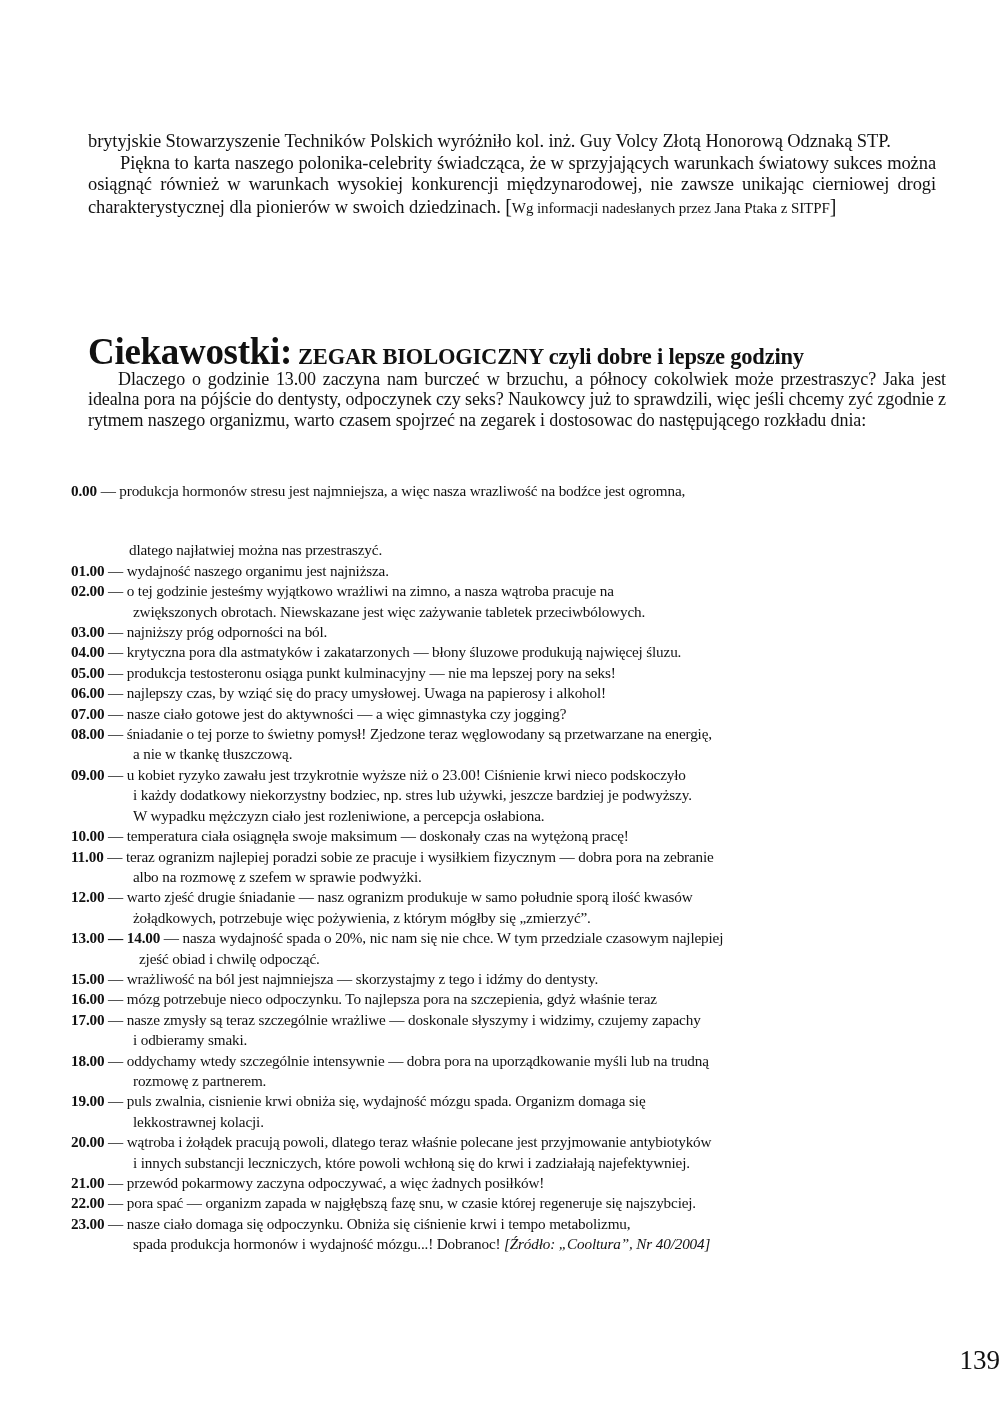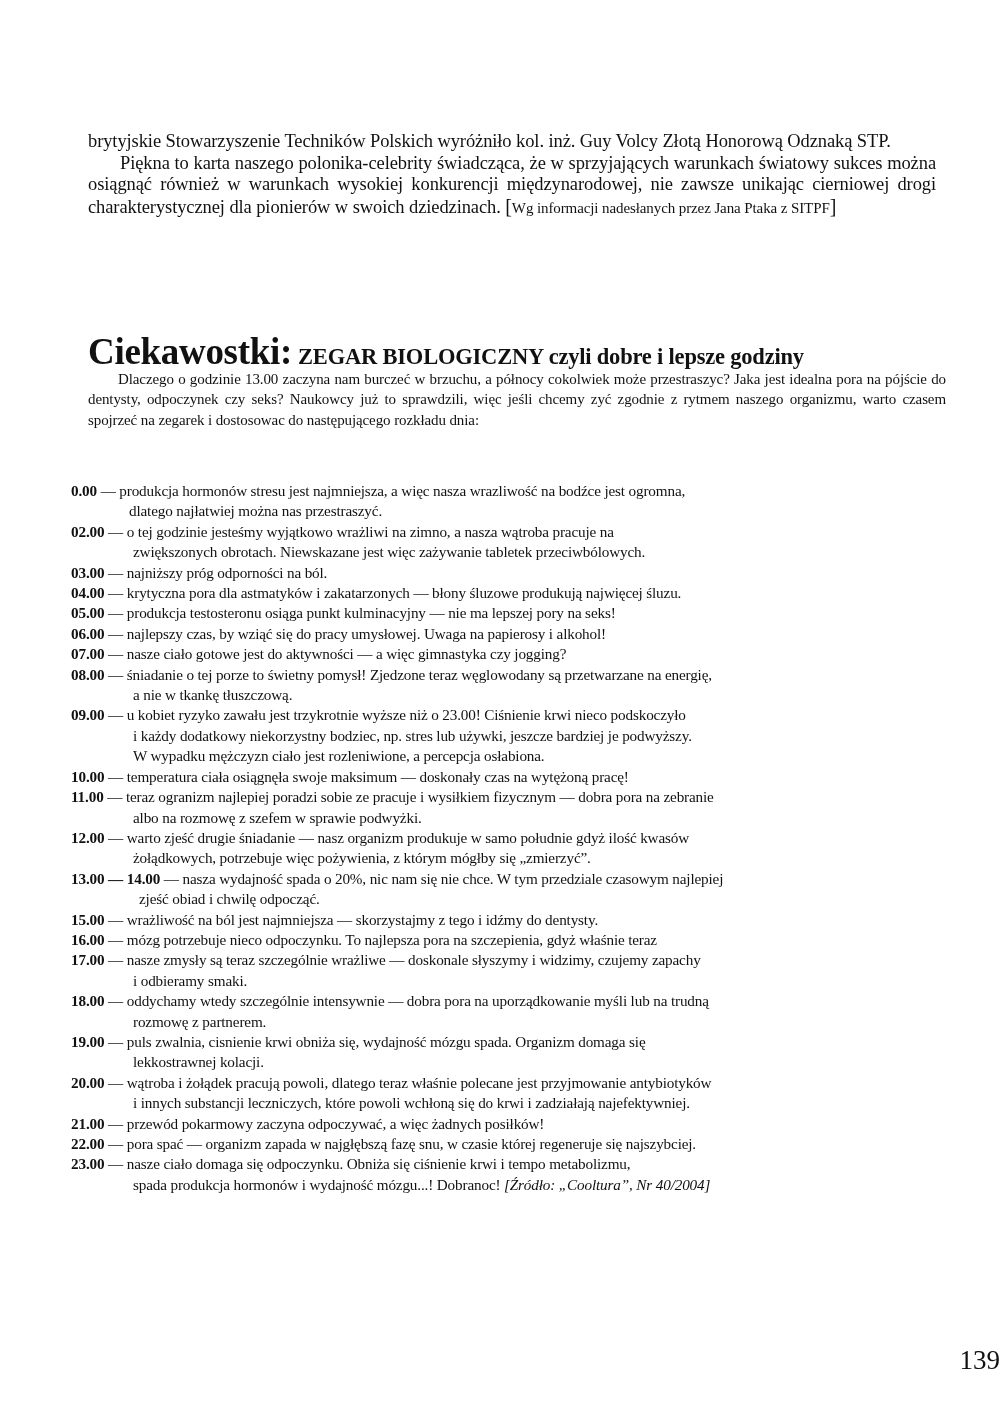--- a/index.html
+++ b/index.html
@@ -18,33 +18,33 @@
     .p-top .source { font-size: 15px; }
     .p-top .bracket { font-size: 20px; }
     .heading {
       position: absolute; left: 88px; top: 330px; white-space: nowrap;
       font-weight: bold;
     }
     .heading .big { font-size: 37px; letter-spacing: -0.3px; }
     .heading .small { font-size: 22.5px; margin-left: 6px; letter-spacing: -0.2px; }
     .intro {
       position: absolute; left: 88px; top: 369px; width: 858px;
-      font-size: 15px; line-height: 20.3px; text-align: justify;
+      font-size: 18px; line-height: 20.3px; text-align: justify;
       letter-spacing: -0.1px;
     }
     .intro .indent { text-indent: 30px; }
     .schedule {
       position: absolute; left: 71px; top: 481px; width: 860px;
       font-size: 15.2px; line-height: 20.4px; letter-spacing: -0.15px;
     }
     .entry { margin: 0; }
     .entry .time { font-weight: bold; }
     .entry .cont { display: block; padding-left: 62px; }
     .entry .cont.wide { padding-left: 68px; }
-    .entry.e0 .cont { padding-left: 58px; }
+    .entry.e0 .cont { padding-left: 58px; margin-top: 39px; }
     .entry .cite { font-style: italic; }
     .page-number {
       position: absolute; left: 0; width: 1000px; top: 1345px;
       text-align: right; font-size: 27px;
     }
   </style>
 </head>
 <body>
 
 <div class="page">
@@ -57,31 +57,32 @@
   <div class="heading">
     <span class="big">Ciekawostki:</span><span class="small">ZEGAR BIOLOGICZNY czyli dobre i lepsze godziny</span>
   </div>
 
   <div class="intro">
     <div class="indent">Dlaczego o godzinie 13.00 zaczyna nam burczeć w brzuchu, a północy cokolwiek może przestraszyc? Jaka jest idealna pora na pójście do dentysty, odpoczynek czy seks? Naukowcy już to sprawdzili, więc jeśli chcemy zyć zgodnie z rytmem naszego organizmu, warto czasem spojrzeć na zegarek i dostosowac do następującego rozkładu dnia:</div>
   </div>
 
   <div class="schedule" id="schedule">
       <div class="entry e0"><span class="time">0.00</span><span> — </span><span>produkcja hormonów stresu jest najmniejsza, a więc nasza wrazliwość na bodźce jest ogromna,</span><span class="cont"><span>dlatego najłatwiej można nas przestraszyć.</span></span></div>
+      <div class="entry"><span class="time">01.00</span><span> — </span><span>wydajność naszego organimu jest najniższa.</span></div>
       <div class="entry"><span class="time">02.00</span><span> — </span><span>o tej godzinie jesteśmy wyjątkowo wrażliwi na zimno, a nasza wątroba pracuje na</span><span class="cont"><span>zwiększonych obrotach. Niewskazane jest więc zażywanie tabletek przeciwbólowych.</span></span></div>
       <div class="entry"><span class="time">03.00</span><span> — </span><span>najniższy próg odporności na ból.</span></div>
       <div class="entry"><span class="time">04.00</span><span> — </span><span>krytyczna pora dla astmatyków i zakatarzonych — błony śluzowe produkują najwięcej śluzu.</span></div>
       <div class="entry"><span class="time">05.00</span><span> — </span><span>produkcja testosteronu osiąga punkt kulminacyjny  — nie ma lepszej pory na seks!</span></div>
       <div class="entry"><span class="time">06.00</span><span> — </span><span>najlepszy czas, by wziąć się do pracy umysłowej. Uwaga na papierosy i alkohol!</span></div>
       <div class="entry"><span class="time">07.00</span><span> — </span><span>nasze ciało gotowe jest do aktywności — a więc gimnastyka czy jogging?</span></div>
       <div class="entry"><span class="time">08.00</span><span> — </span><span>śniadanie o tej porze to świetny pomysł! Zjedzone teraz węglowodany są przetwarzane na energię,</span><span class="cont"><span>a nie w tkankę tłuszczową.</span></span></div>
       <div class="entry"><span class="time">09.00</span><span> — </span><span>u kobiet ryzyko zawału jest trzykrotnie wyższe niż o 23.00! Ciśnienie krwi nieco podskoczyło</span><span class="cont"><span>i każdy dodatkowy niekorzystny bodziec, np. stres lub używki, jeszcze bardziej je podwyższy.</span></span><span class="cont"><span>W wypadku mężczyzn ciało jest rozleniwione, a percepcja osłabiona.</span></span></div>
       <div class="entry"><span class="time">10.00</span><span> — </span><span>temperatura ciała osiągnęła swoje maksimum — doskonały czas na wytężoną pracę!</span></div>
       <div class="entry"><span class="time">11.00</span><span> — </span><span>teraz ogranizm najlepiej poradzi sobie ze pracuje i wysiłkiem fizycznym — dobra pora na zebranie</span><span class="cont"><span>albo na rozmowę z szefem w sprawie podwyżki.</span></span></div>
-      <div class="entry"><span class="time">12.00</span><span> — </span><span>warto zjeść drugie śniadanie — nasz organizm produkuje w samo południe gdyż ilość kwasów</span><span class="cont"><span>żołądkowych, potrzebuje więc pożywienia, z którym mógłby się „zmierzyć”.</span></span></div>
+      <div class="entry"><span class="time">12.00</span><span> — </span><span>warto zjeść drugie śniadanie — nasz ogranizm produkuje w samo południe sporą ilość kwasów</span><span class="cont"><span>żołądkowych, potrzebuje więc pożywienia, z którym mógłby się „zmierzyć”.</span></span></div>
       <div class="entry"><span class="time">13.00 — 14.00</span><span> — </span><span>nasza wydajność spada o 20%, nic nam się nie chce. W tym przedziale czasowym najlepiej</span><span class="cont wide"><span>zjeść obiad i chwilę odpocząć.</span></span></div>
       <div class="entry"><span class="time">15.00</span><span> — </span><span>wrażliwość na ból jest najmniejsza — skorzystajmy z tego i idźmy do dentysty.</span></div>
       <div class="entry"><span class="time">16.00</span><span> — </span><span>mózg potrzebuje nieco odpoczynku. To najlepsza pora na szczepienia, gdyż właśnie teraz</span></div>
       <div class="entry"><span class="time">17.00</span><span> — </span><span>nasze zmysły są teraz szczególnie  wrażliwe — doskonale słyszymy i widzimy, czujemy zapachy</span><span class="cont"><span>i odbieramy smaki.</span></span></div>
       <div class="entry"><span class="time">18.00</span><span> — </span><span>oddychamy wtedy szczególnie intensywnie — dobra pora na uporządkowanie myśli lub na trudną</span><span class="cont"><span>rozmowę z partnerem.</span></span></div>
       <div class="entry"><span class="time">19.00</span><span> — </span><span>puls zwalnia, cisnienie krwi obniża się, wydajność mózgu spada. Organizm domaga się</span><span class="cont"><span>lekkostrawnej kolacji.</span></span></div>
       <div class="entry"><span class="time">20.00</span><span> — </span><span>wątroba i żołądek pracują powoli, dlatego teraz właśnie polecane jest przyjmowanie antybiotyków</span><span class="cont"><span>i innych substancji leczniczych, które powoli wchłoną się do krwi i zadziałają najefektywniej.</span></span></div>
       <div class="entry"><span class="time">21.00</span><span> — </span><span>przewód pokarmowy zaczyna odpoczywać, a więc żadnych posiłków!</span></div>
       <div class="entry"><span class="time">22.00</span><span> — </span><span>pora spać — organizm zapada w najgłębszą fazę snu, w czasie której regeneruje się najszybciej.</span></div>
       <div class="entry"><span class="time">23.00</span><span> — </span><span>nasze ciało domaga się odpoczynku. Obniża się ciśnienie krwi i tempo metabolizmu,</span><span class="cont"><span>spada produkcja hormonów i wydajność mózgu...! Dobranoc! </span><span class="cite">[Źródło: „Cooltura”, Nr 40/2004]</span></span></div>

